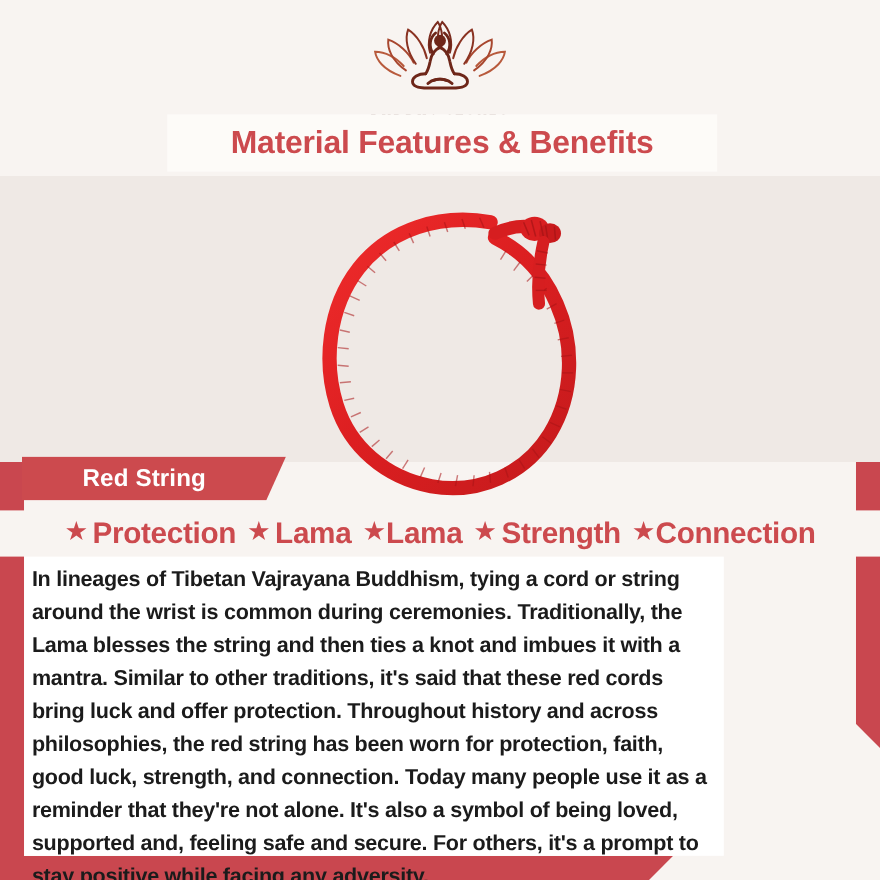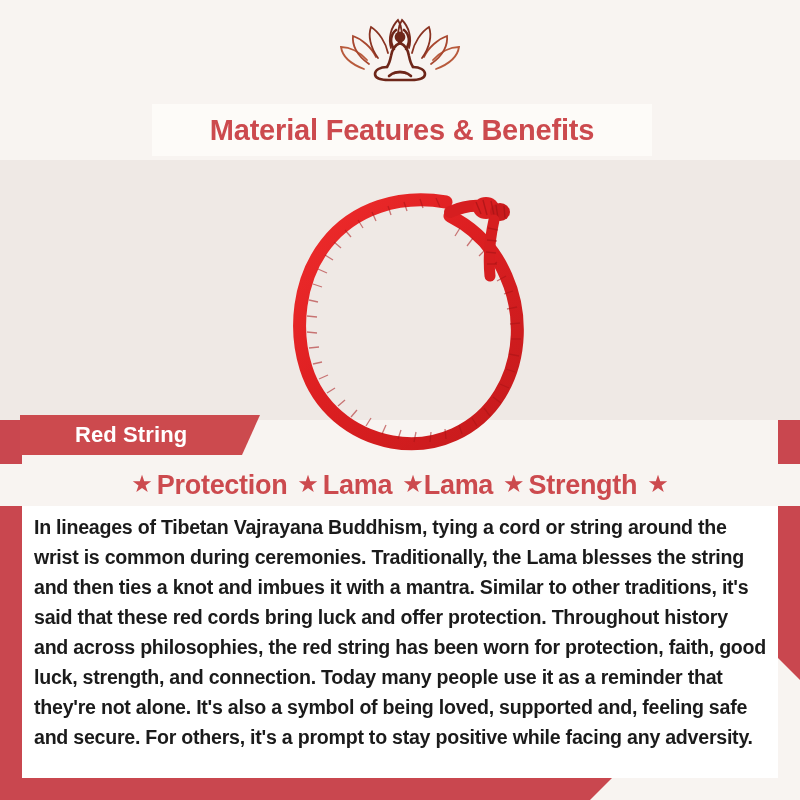--- a/index.html
+++ b/index.html
@@ -190,25 +190,25 @@
     color: #cc4a4e;
     letter-spacing: -0.3px;
   }
   .benefit.tight .star { margin-right: 0px; }
 
   
   .body-panel {
     position: absolute;
     top: 506px;
     left: 22px;
-    width: 756px;
+    width: 636px;
     height: 272px;
     background: #ffffff;
     box-sizing: border-box;
-    padding: 6px 12px 0 12px;
+    padding: 6px 12px 0 7px;
   }
   .body-text {
     font-family: "Liberation Sans", sans-serif;
     font-weight: bold;
     font-size: 19.6px;
     line-height: 30px;
     color: #1b1b1b;
     letter-spacing: -0.25px;
     margin: 0;
     text-align: left;
@@ -369,20 +369,21 @@
     <span class="benefit tight">
       <span class="star">★</span>
       <span class="label">Lama</span>
     </span>
     <span class="benefit">
       <span class="star">★</span>
       <span class="label">Strength</span>
     </span>
     <span class="benefit tight">
       <span class="star">★</span>
+      <span class="label">Connection</span>
     </span>
   </div>
 
   <div class="body-panel">
     <p class="body-text">In lineages of Tibetan Vajrayana Buddhism, tying a cord or string around the wrist is common during ceremonies. Traditionally, the Lama blesses the string and then ties a knot and imbues it with a mantra. Similar to other traditions, it's said that these red cords bring luck and offer protection. Throughout history and across philosophies, the red string has been worn for protection, faith, good luck, strength, and connection. Today many people use it as a reminder that they're not alone. It's also a symbol of being loved, supported and, feeling safe and secure. For others, it's a prompt to stay positive while facing any adversity.</p>
   </div>
 
 </div>
 
 </body></html>

